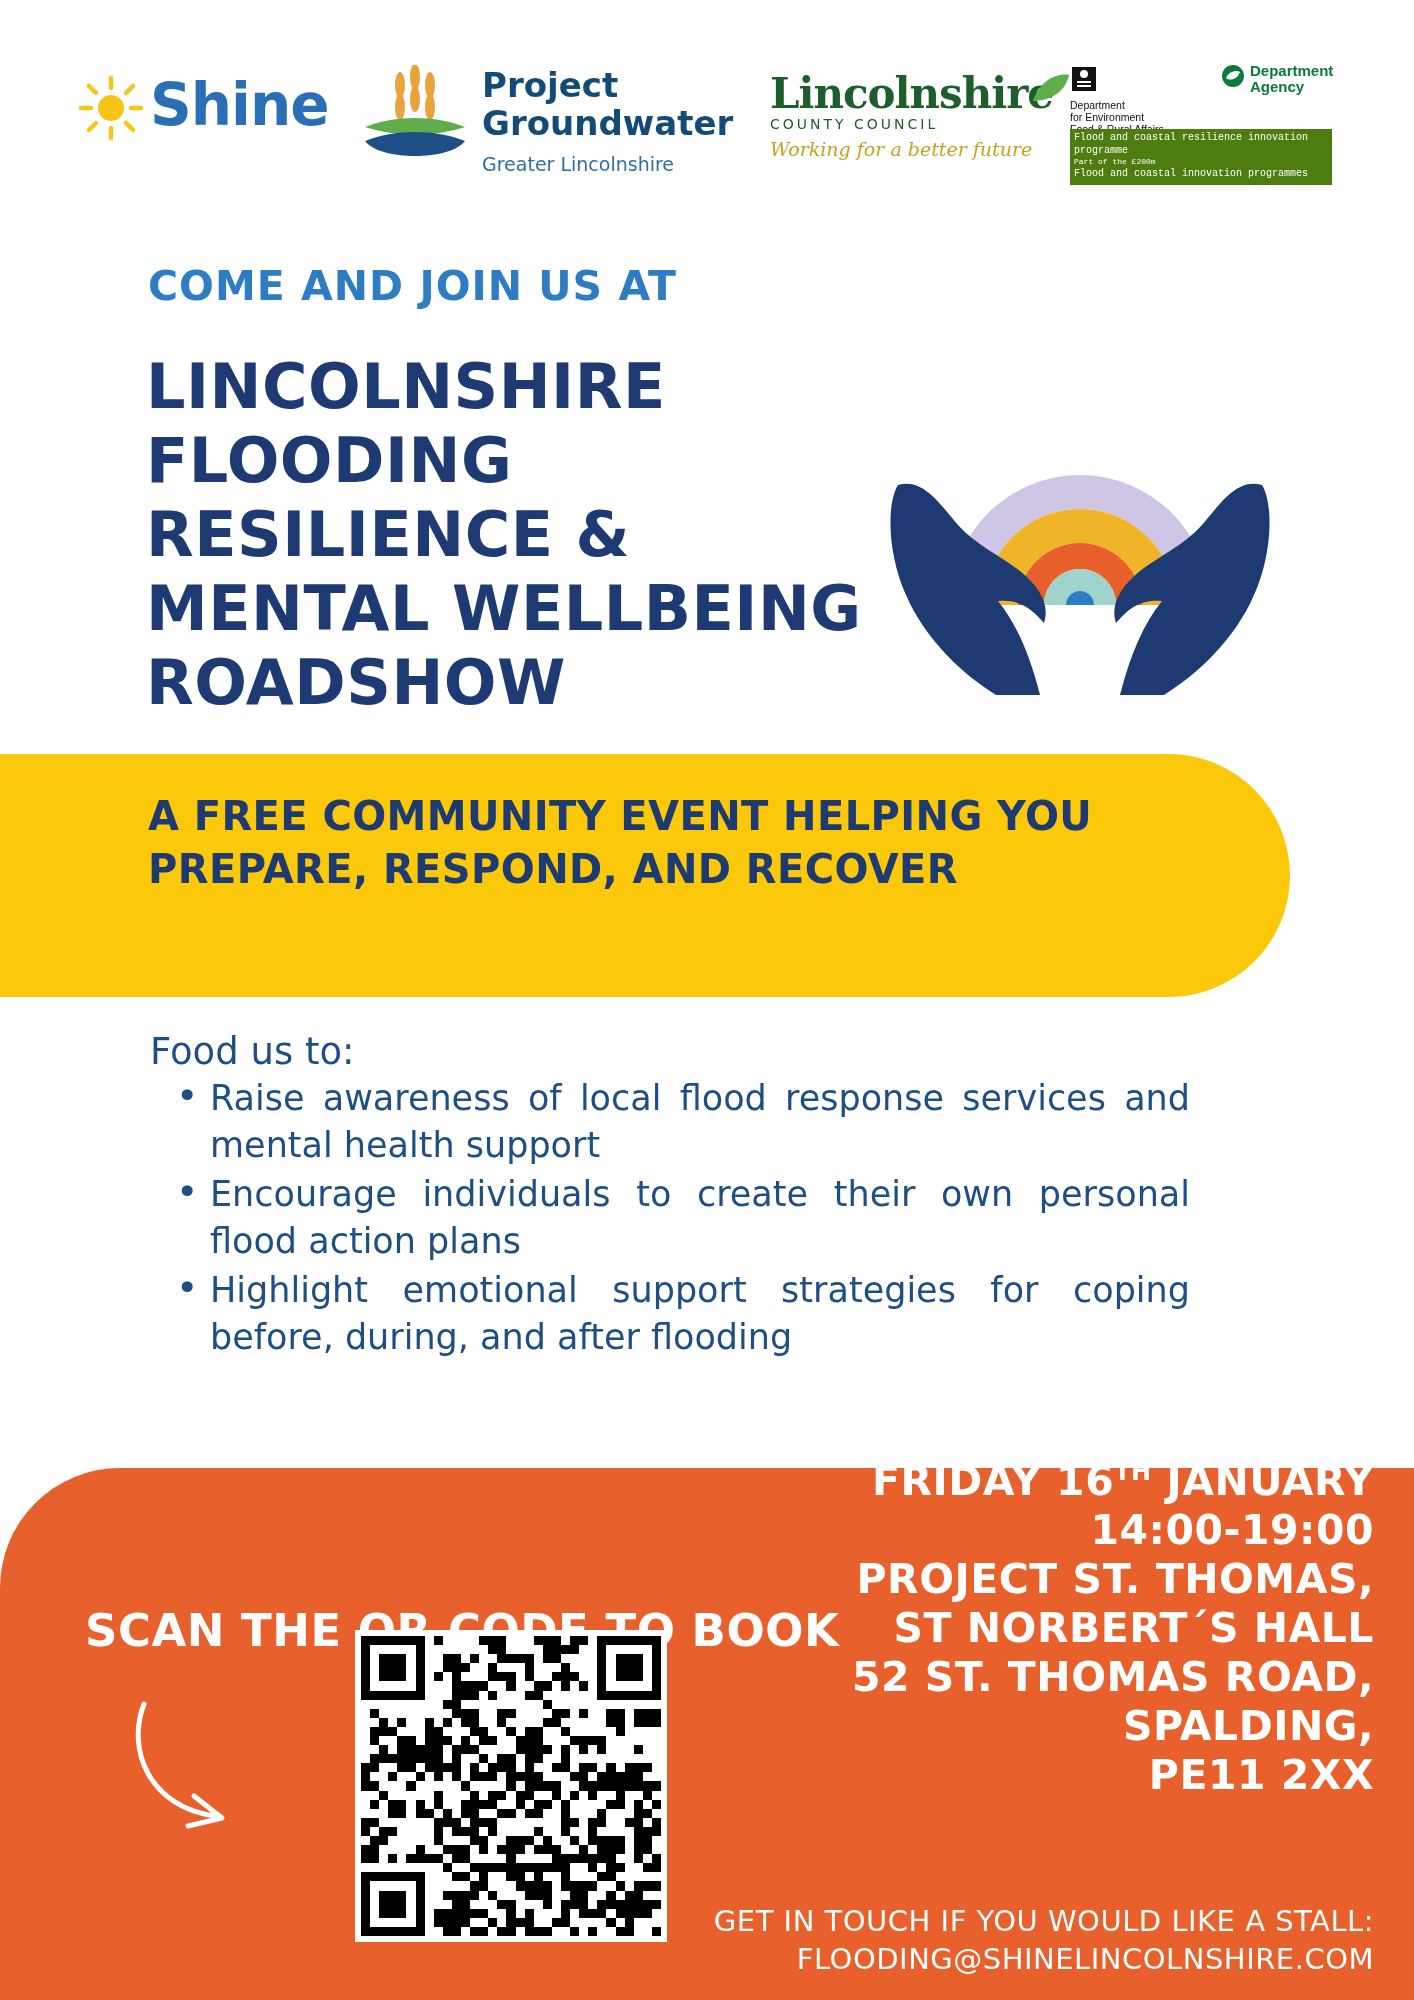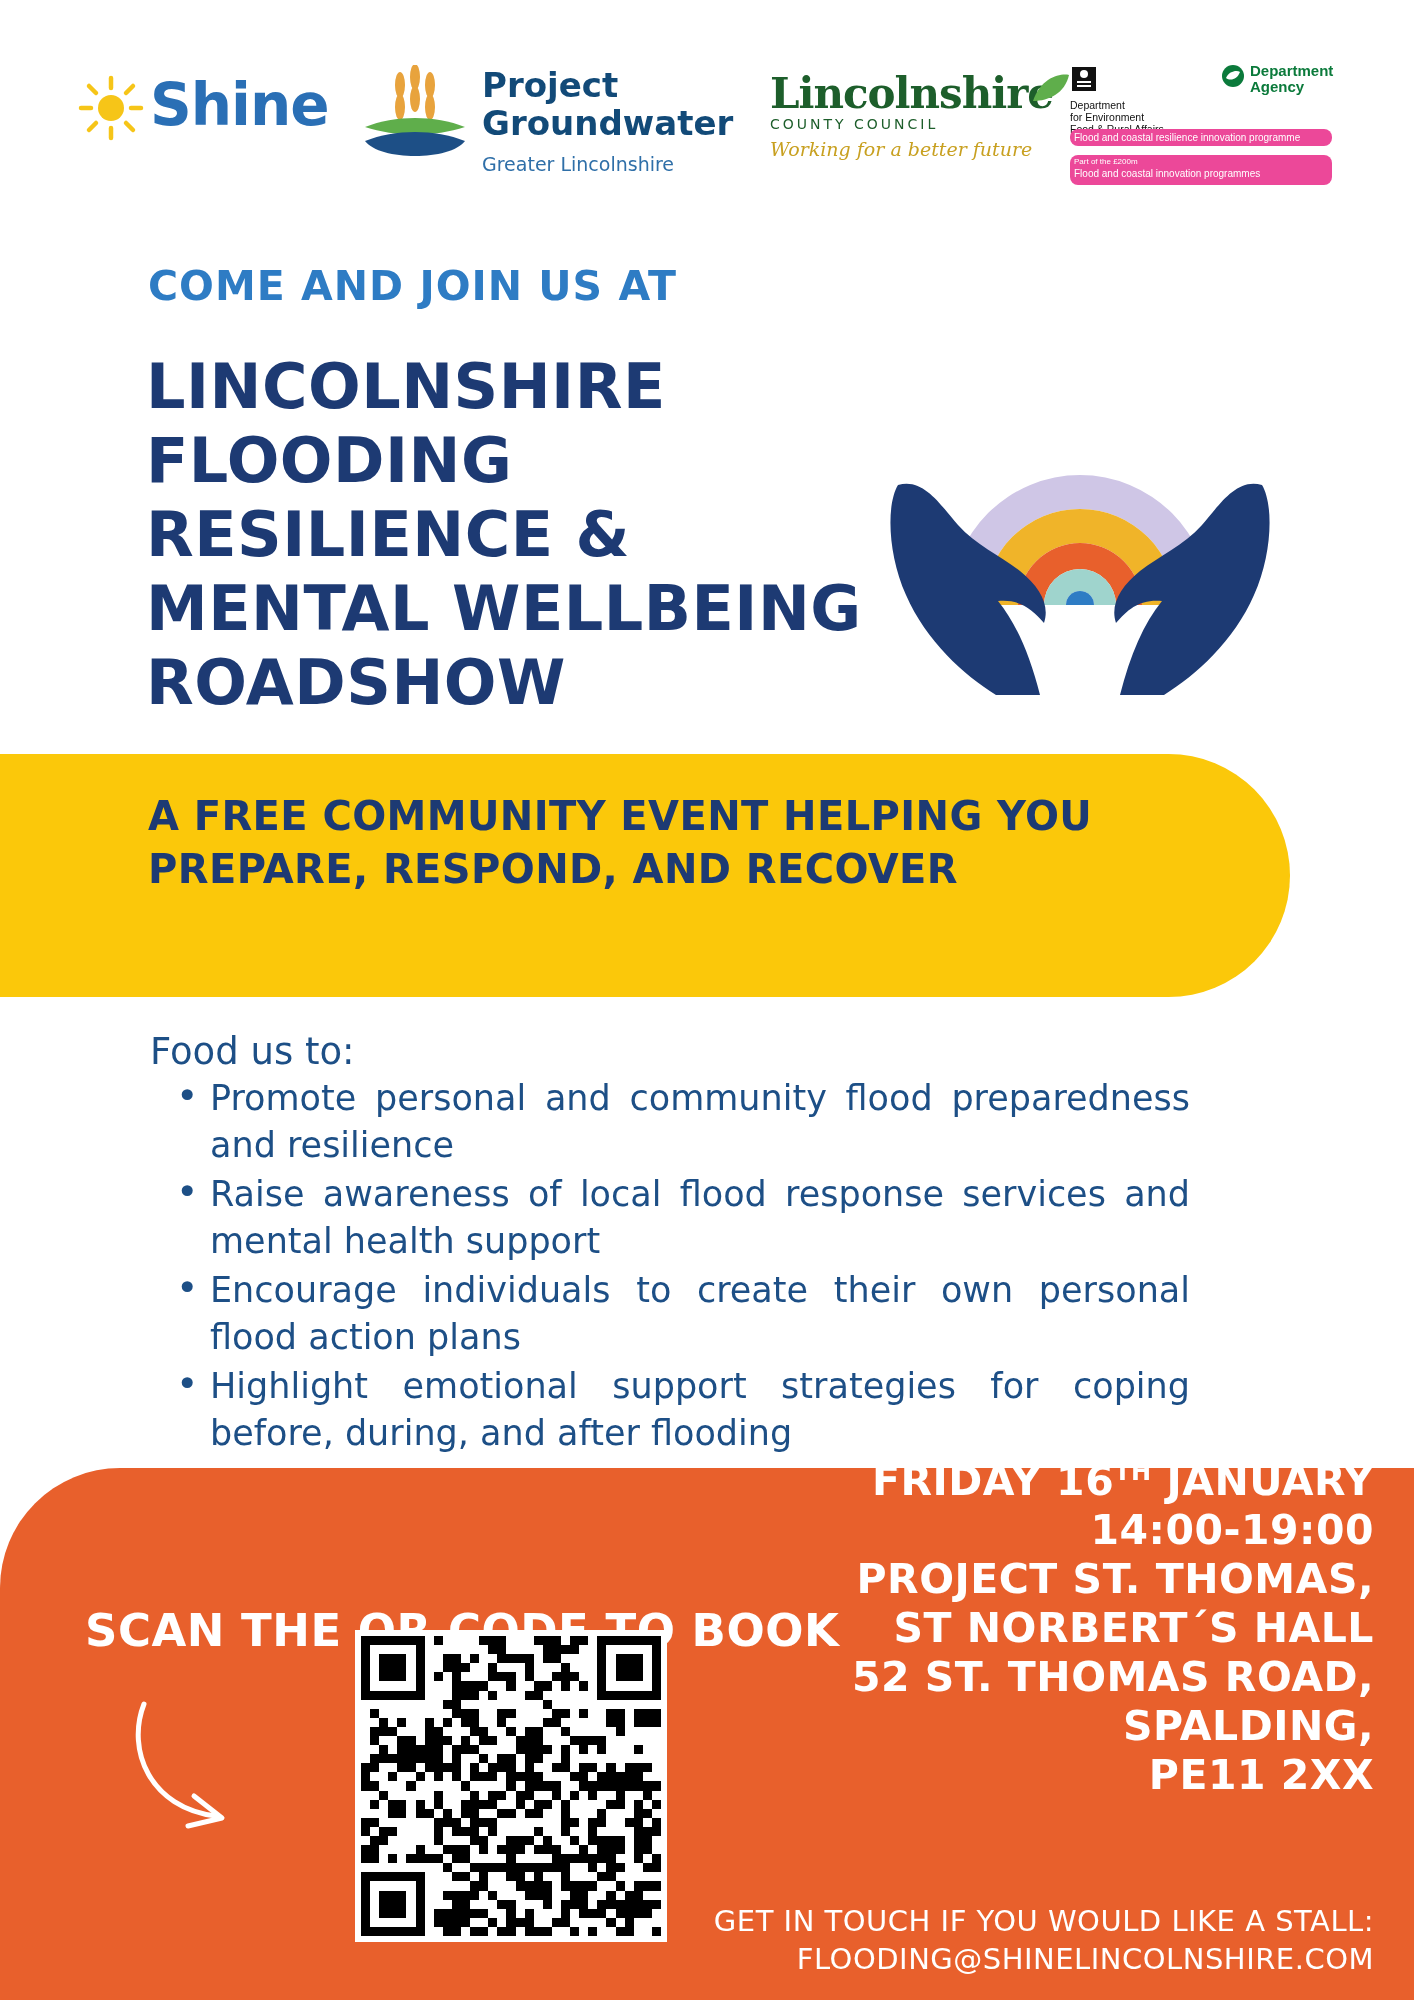--- a/index.html
+++ b/index.html
@@ -155,28 +155,27 @@
     font-size: 15px;
     line-height: 16px;
     color: #0b7a3b;
     font-weight: bold;
     font-family: "Liberation Sans", sans-serif;
   }
   .green-bar {
     position: absolute;
     left: 0;
     width: 262px;
-    background: #ec4899;
+    background: #4d7c0f;
     color: #fff;
     font-size: 10px;
     line-height: 13px;
     padding: 2px 4px;
     box-sizing: border-box;
-    font-family: Liberation Sans, sans-serif;
-    border-radius: 8px;
+    font-family: Liberation Mono, monospace;
   }
   .green-bar.one { top: 66px; }
   .green-bar.two { top: 92px; height: 30px; }
   .green-bar .small { font-size: 8px; display: block; line-height: 10px; }
 
   
   .kicker {
     position: absolute;
     left: 148px;
     top: 262px;
@@ -447,21 +446,20 @@
                C260 244 248 254 236 268 C230 250 240 232 260 216 C278 202 304 190 322 170
                C338 152 356 122 382 130 Z"></path>
     </g>
   </svg>
 
   <div class="yellow-band"></div>
   <div class="yellow-text">A FREE COMMUNITY EVENT HELPING YOU PREPARE, RESPOND, AND RECOVER</div>
 
   <div class="join-lead">Food us to:</div>
   <ul class="bullets">
-    <li>Promote personal and community flood preparedness and resilience</li>
     <li>Raise awareness of local flood response services and mental health support</li>
     <li>Encourage individuals to create their own personal flood action plans</li>
     <li>Highlight emotional support strategies for coping before, during, and after flooding</li>
   </ul>
 
   <div class="orange-band"></div>
 
   <div class="scan-title">SCAN THE QR CODE TO BOOK</div>
 
   <svg class="arrow" viewBox="0 0 180 160">

